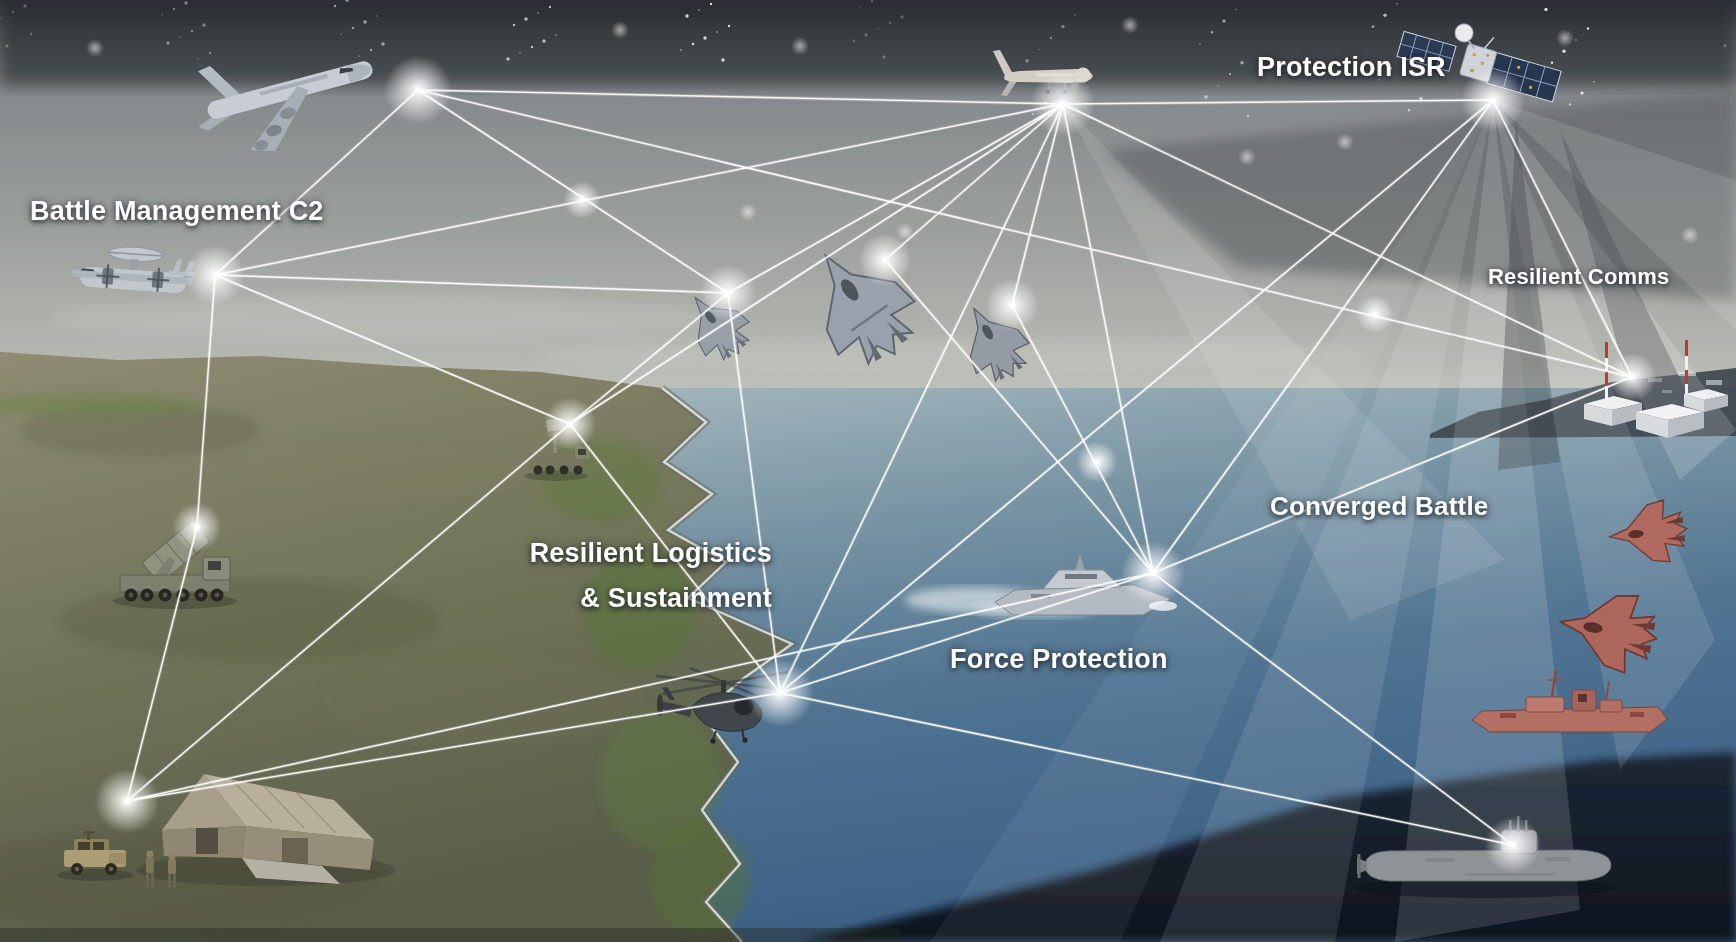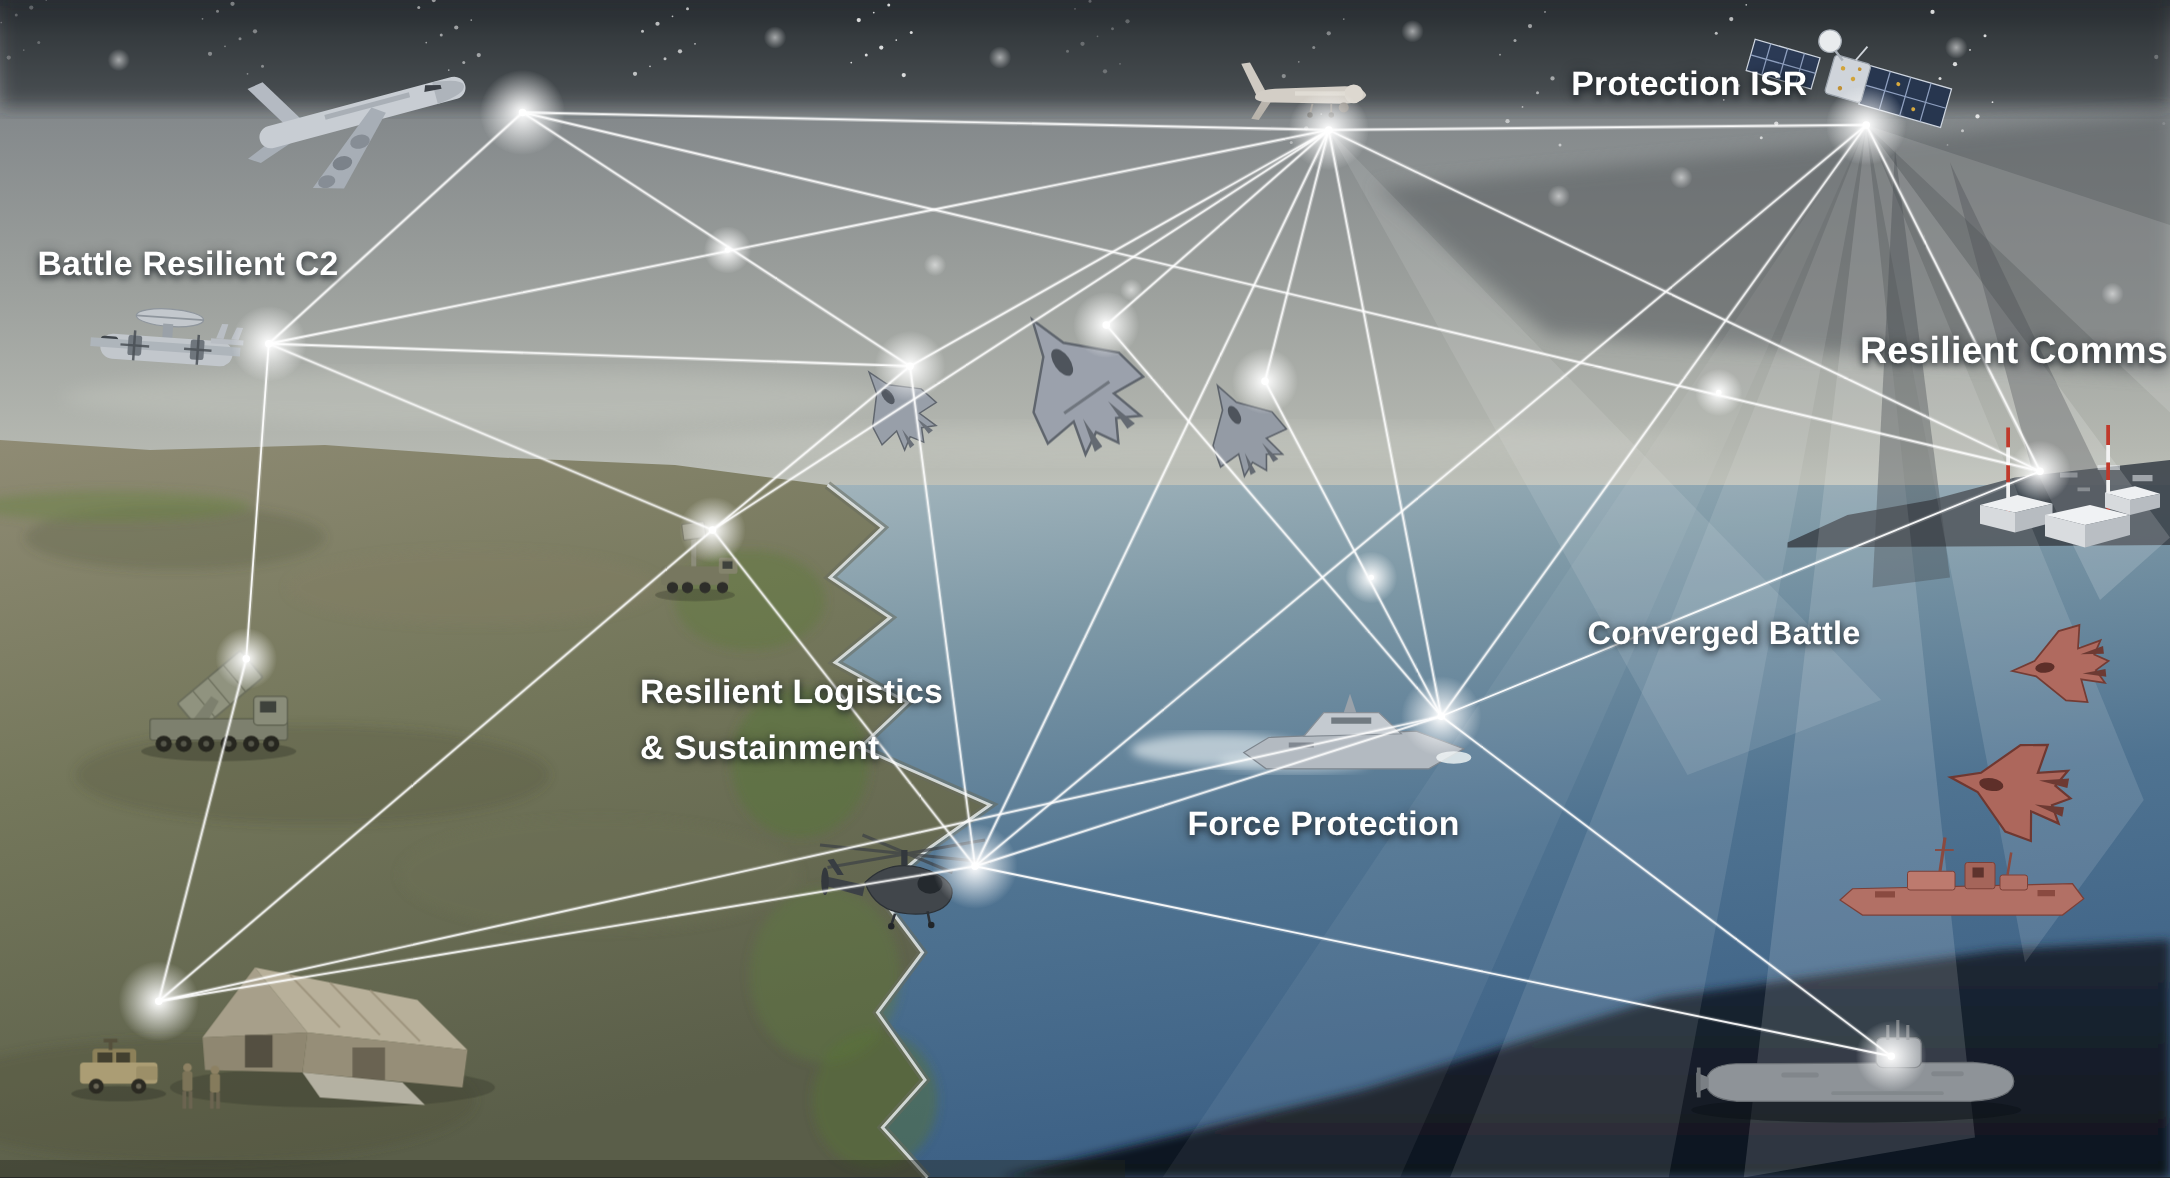--- a/index.html
+++ b/index.html
@@ -4,23 +4,23 @@
 <style>
   html,body{margin:0;padding:0;background:#1a1d21;}
   #stage{position:relative;width:1736px;height:942px;overflow:hidden;
          font-family:"Liberation Sans",sans-serif;}
   #scene{position:absolute;left:0;top:0;width:1736px;height:942px;display:block;}
   .cap-label{position:absolute;color:#fff;font-weight:700;letter-spacing:.2px;
     text-shadow:0 2px 5px rgba(25,30,35,.85),0 0 10px rgba(25,30,35,.45);
     white-space:nowrap;pointer-events:none;}
   #lbl-bmc2{left:30px;top:196px;font-size:27px;}
   #lbl-isr{left:1257px;top:52px;font-size:27px;}
-  #lbl-comms{left:1488px;top:264px;font-size:30px;}
+  #lbl-comms{left:1488px;top:264px;font-size:22px;}
   #lbl-effects{left:1270px;top:491px;font-size:26px;}
-  #lbl-logistics{left:512px;top:531px;width:260px;text-align:left;font-size:27px;line-height:45px;white-space:normal;}
+  #lbl-logistics{left:512px;top:531px;width:260px;text-align:right;font-size:27px;line-height:45px;white-space:normal;}
   #lbl-force{left:902px;top:644px;font-size:27px;padding-left:48px;}
 </style>
 </head>
 <body>
 
 <div id="stage">
 <svg id="scene" viewBox="0 0 1736 942" xmlns="http://www.w3.org/2000/svg">
   <defs>
     <linearGradient id="skyGrad" x1="0" y1="0" x2="0" y2="1">
       <stop offset="0" stop-color="#2e3338"></stop>
@@ -624,21 +624,21 @@
         <circle cx="1130" cy="25" r="9" fill="url(#nodeGlow)" opacity="0.55"></circle>
         <circle cx="1247" cy="157" r="9" fill="url(#nodeGlow)" opacity="0.55"></circle>
         <circle cx="1690" cy="235" r="9" fill="url(#nodeGlow)" opacity="0.55"></circle>
         <circle cx="1345" cy="142" r="9" fill="url(#nodeGlow)" opacity="0.55"></circle>
         <circle cx="95" cy="48" r="9" fill="url(#nodeGlow)" opacity="0.55"></circle>
         <circle cx="1565" cy="38" r="9" fill="url(#nodeGlow)" opacity="0.55"></circle>
         <circle cx="905" cy="232" r="9" fill="url(#nodeGlow)" opacity="0.55"></circle>
       </g>
 </svg>
 
-  <div class="cap-label" id="lbl-bmc2">Battle Resilient C2</div>
+  <div class="cap-label" id="lbl-bmc2">Battle Management C2</div>
   <div class="cap-label" id="lbl-isr">Protection ISR</div>
   <div class="cap-label" id="lbl-comms">Resilient Comms</div>
   <div class="cap-label" id="lbl-effects">Converged Battle</div>
   <div class="cap-label" id="lbl-logistics">
     <span>Resilient Logistics</span><br>
     <span>&amp; Sustainment</span>
   </div>
   <div class="cap-label" id="lbl-force">Force Protection</div>
 </div>
 

